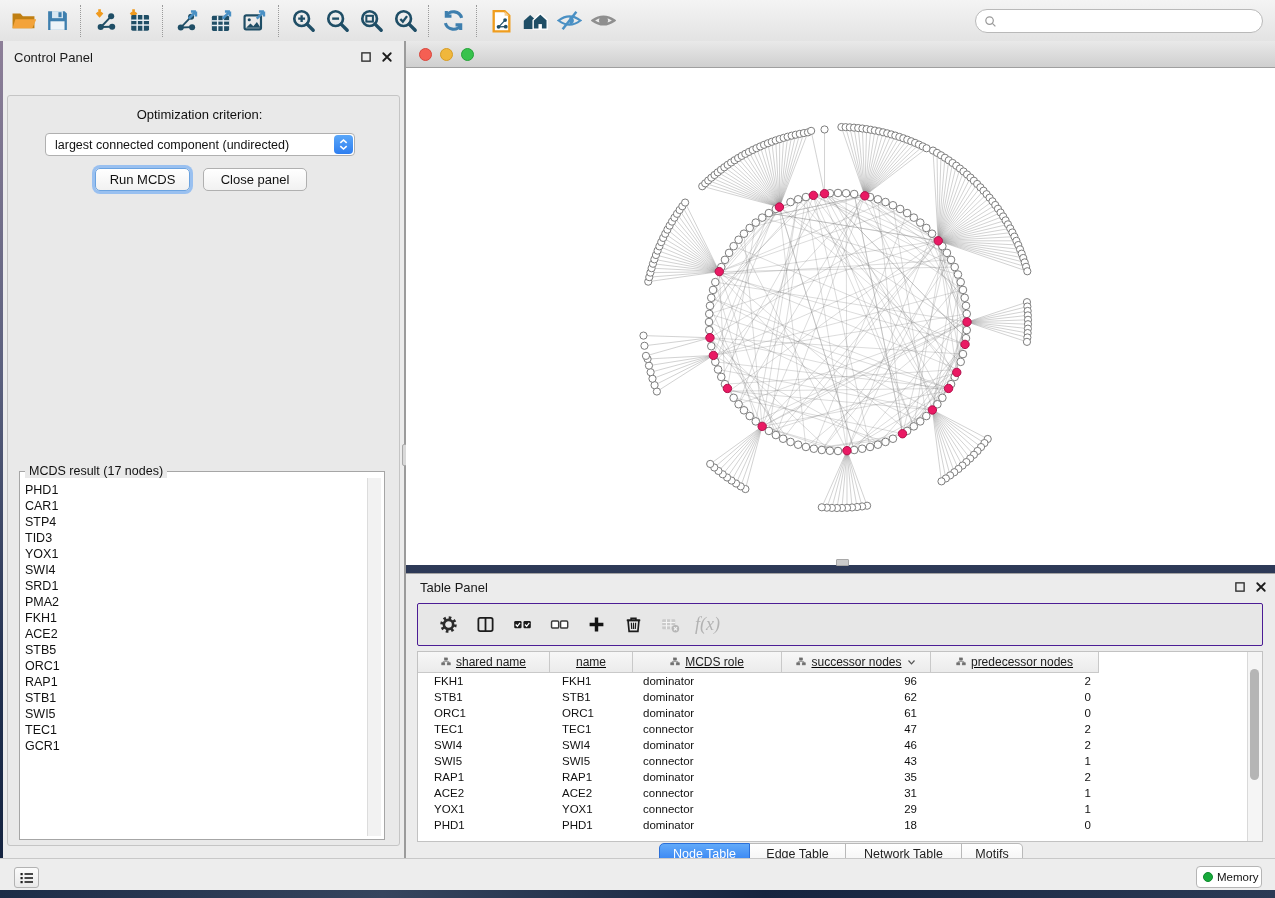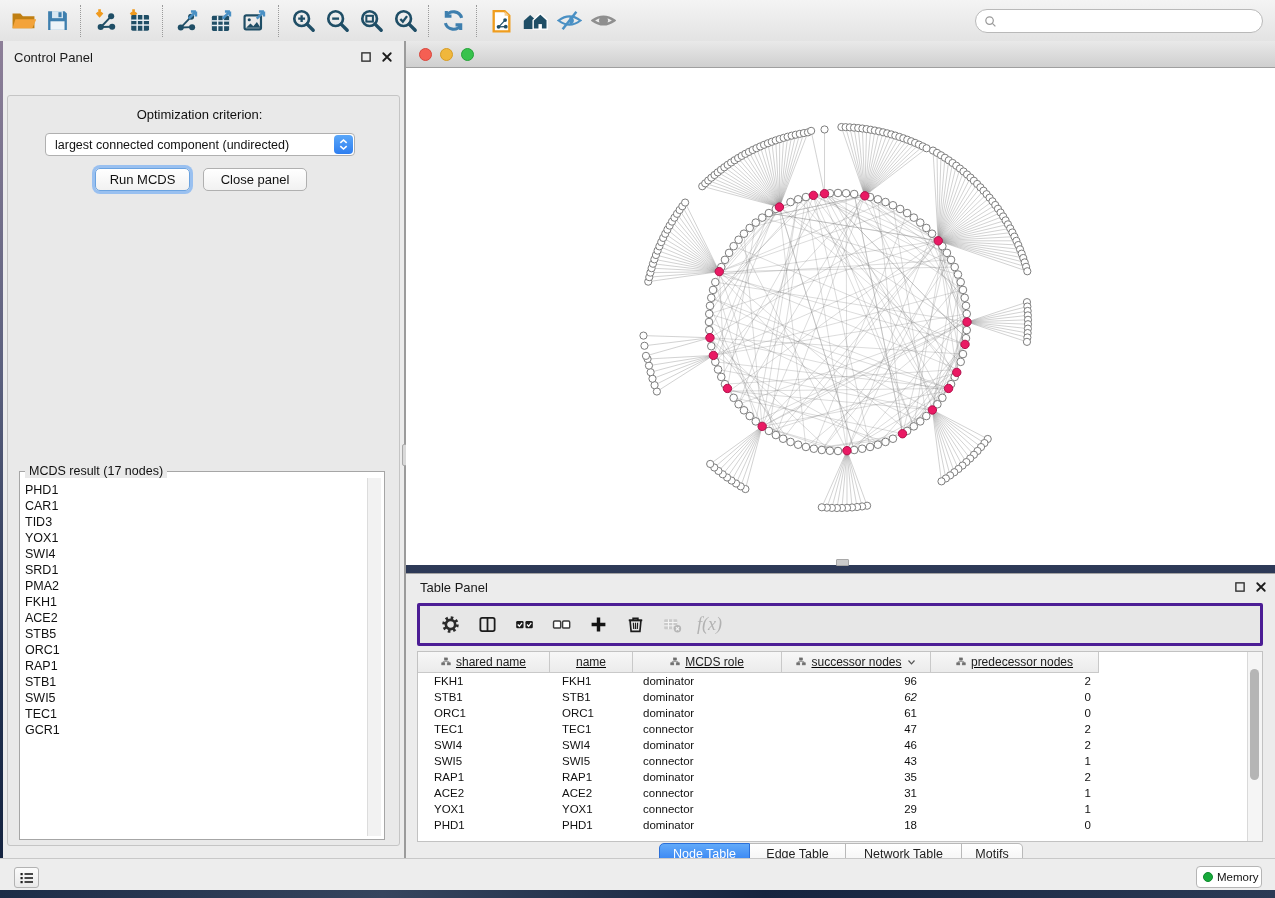--- a/index.html
+++ b/index.html
@@ -50,21 +50,21 @@
   
   .net-panel{left:406px;top:41px;width:869px;height:524px;background:#fff;}
   .net-titlebar{left:0;top:0;width:869px;height:27px;background:linear-gradient(#e9e9e9,#cfcfcf);
                 border-bottom:1px solid #9f9f9f;box-sizing:border-box;}
   .tl{width:13px;height:13px;border-radius:50%;position:absolute;top:7px;box-sizing:border-box;cursor:default;}
   .net-title{left:0;top:6px;width:869px;text-align:center;font-size:12.5px;color:#111;}
   .h-handle{left:836px;top:559px;width:11px;height:5px;background:#cccccc;border:1px solid #a9a9a9;border-radius:1px;}
   
   .table-panel{left:406px;top:565px;width:869px;height:293px;background:#ececec;border-top:1px solid #a2a2a2;box-sizing:border-box;margin-top:8px;}
   .tp-title{left:14px;top:6px;font-size:13px;color:#1a1a1a;}
-  .tp-toolbar{left:11px;top:29px;width:846px;height:43px;background:#e7e7e7;border:3px solid #4c1d95;border-radius:2px;
+  .tp-toolbar{left:11px;top:29px;width:846px;height:43px;background:#e7e7e7;border:1px solid #4c1d95;border-radius:2px;
               box-sizing:border-box;display:flex;align-items:center;padding-left:12px;}
   .tp-ico{width:37px;height:36px;display:flex;align-items:center;justify-content:center;cursor:default;}
   .fx{font-family:"Liberation Serif","DejaVu Serif",serif;font-style:italic;font-size:18px;color:#b2b2b2;}
   .tbl{left:11px;top:77px;width:846px;height:191px;background:#fff;border:1px solid #c2c2c2;box-sizing:border-box;overflow:hidden;}
   .tbl-head{position:absolute;left:0;top:0;height:21px;display:flex;text-decoration:underline;}
   .th{box-sizing:border-box;background:linear-gradient(#f7f7f7,#ebebeb);border-right:1px solid #c9c9c9;border-bottom:1px solid #c9c9c9;
       display:flex;align-items:center;justify-content:center;gap:5px;font-size:12px;color:#222;cursor:default;}
   .rows{position:absolute;left:0;top:21px;width:820px;}
   .tr{display:flex;height:16px;align-items:center;font-size:11.5px;color:#111;}
   .td{box-sizing:border-box;white-space:nowrap;overflow:hidden;}
@@ -290,20 +290,21 @@
         </svg>
       </span>
   </div>
   <div class="pbtn focus" style="left:92px;top:127px;width:95px;">Run MCDS</div>
   <div class="pbtn" style="left:200px;top:127px;width:104px;">Close panel</div>
   <div class="abs group-box"></div>
   <div class="abs group-title">MCDS result (17 nodes)</div>
   <div class="abs mcds-list" id="mcds-list">
       <div>PHD1</div>
       <div>CAR1</div>
+      <div>STP4</div>
       <div>TID3</div>
       <div>YOX1</div>
       <div>SWI4</div>
       <div>SRD1</div>
       <div>PMA2</div>
       <div>FKH1</div>
       <div>ACE2</div>
       <div>STB5</div>
       <div>ORC1</div>
       <div>RAP1</div>
@@ -1070,21 +1071,21 @@
           <div class="td" style="width: 132px; padding-left: 16px;">FKH1</div>
           <div class="td" style="width: 83px; padding-left: 12px;">FKH1</div>
           <div class="td" style="width: 149px; padding-left: 10px;">dominator</div>
           <div class="td" style="width: 149px; text-align: right; padding-right: 14px;">96</div>
           <div class="td" style="width: 168px; text-align: right; padding-right: 8px;">2</div>
         </div>
         <div class="tr">
           <div class="td" style="width: 132px; padding-left: 16px;">STB1</div>
           <div class="td" style="width: 83px; padding-left: 12px;">STB1</div>
           <div class="td" style="width: 149px; padding-left: 10px;">dominator</div>
-          <div class="td" style="width: 149px; text-align: right; padding-right: 14px; font-style: italic;">62</div>
+          <div class="td" style="width: 149px; text-align: right; padding-right: 14px;">62</div>
           <div class="td" style="width: 168px; text-align: right; padding-right: 8px;">0</div>
         </div>
         <div class="tr">
           <div class="td" style="width: 132px; padding-left: 16px;">ORC1</div>
           <div class="td" style="width: 83px; padding-left: 12px;">ORC1</div>
           <div class="td" style="width: 149px; padding-left: 10px;">dominator</div>
           <div class="td" style="width: 149px; text-align: right; padding-right: 14px;">61</div>
           <div class="td" style="width: 168px; text-align: right; padding-right: 8px;">0</div>
         </div>
         <div class="tr">

